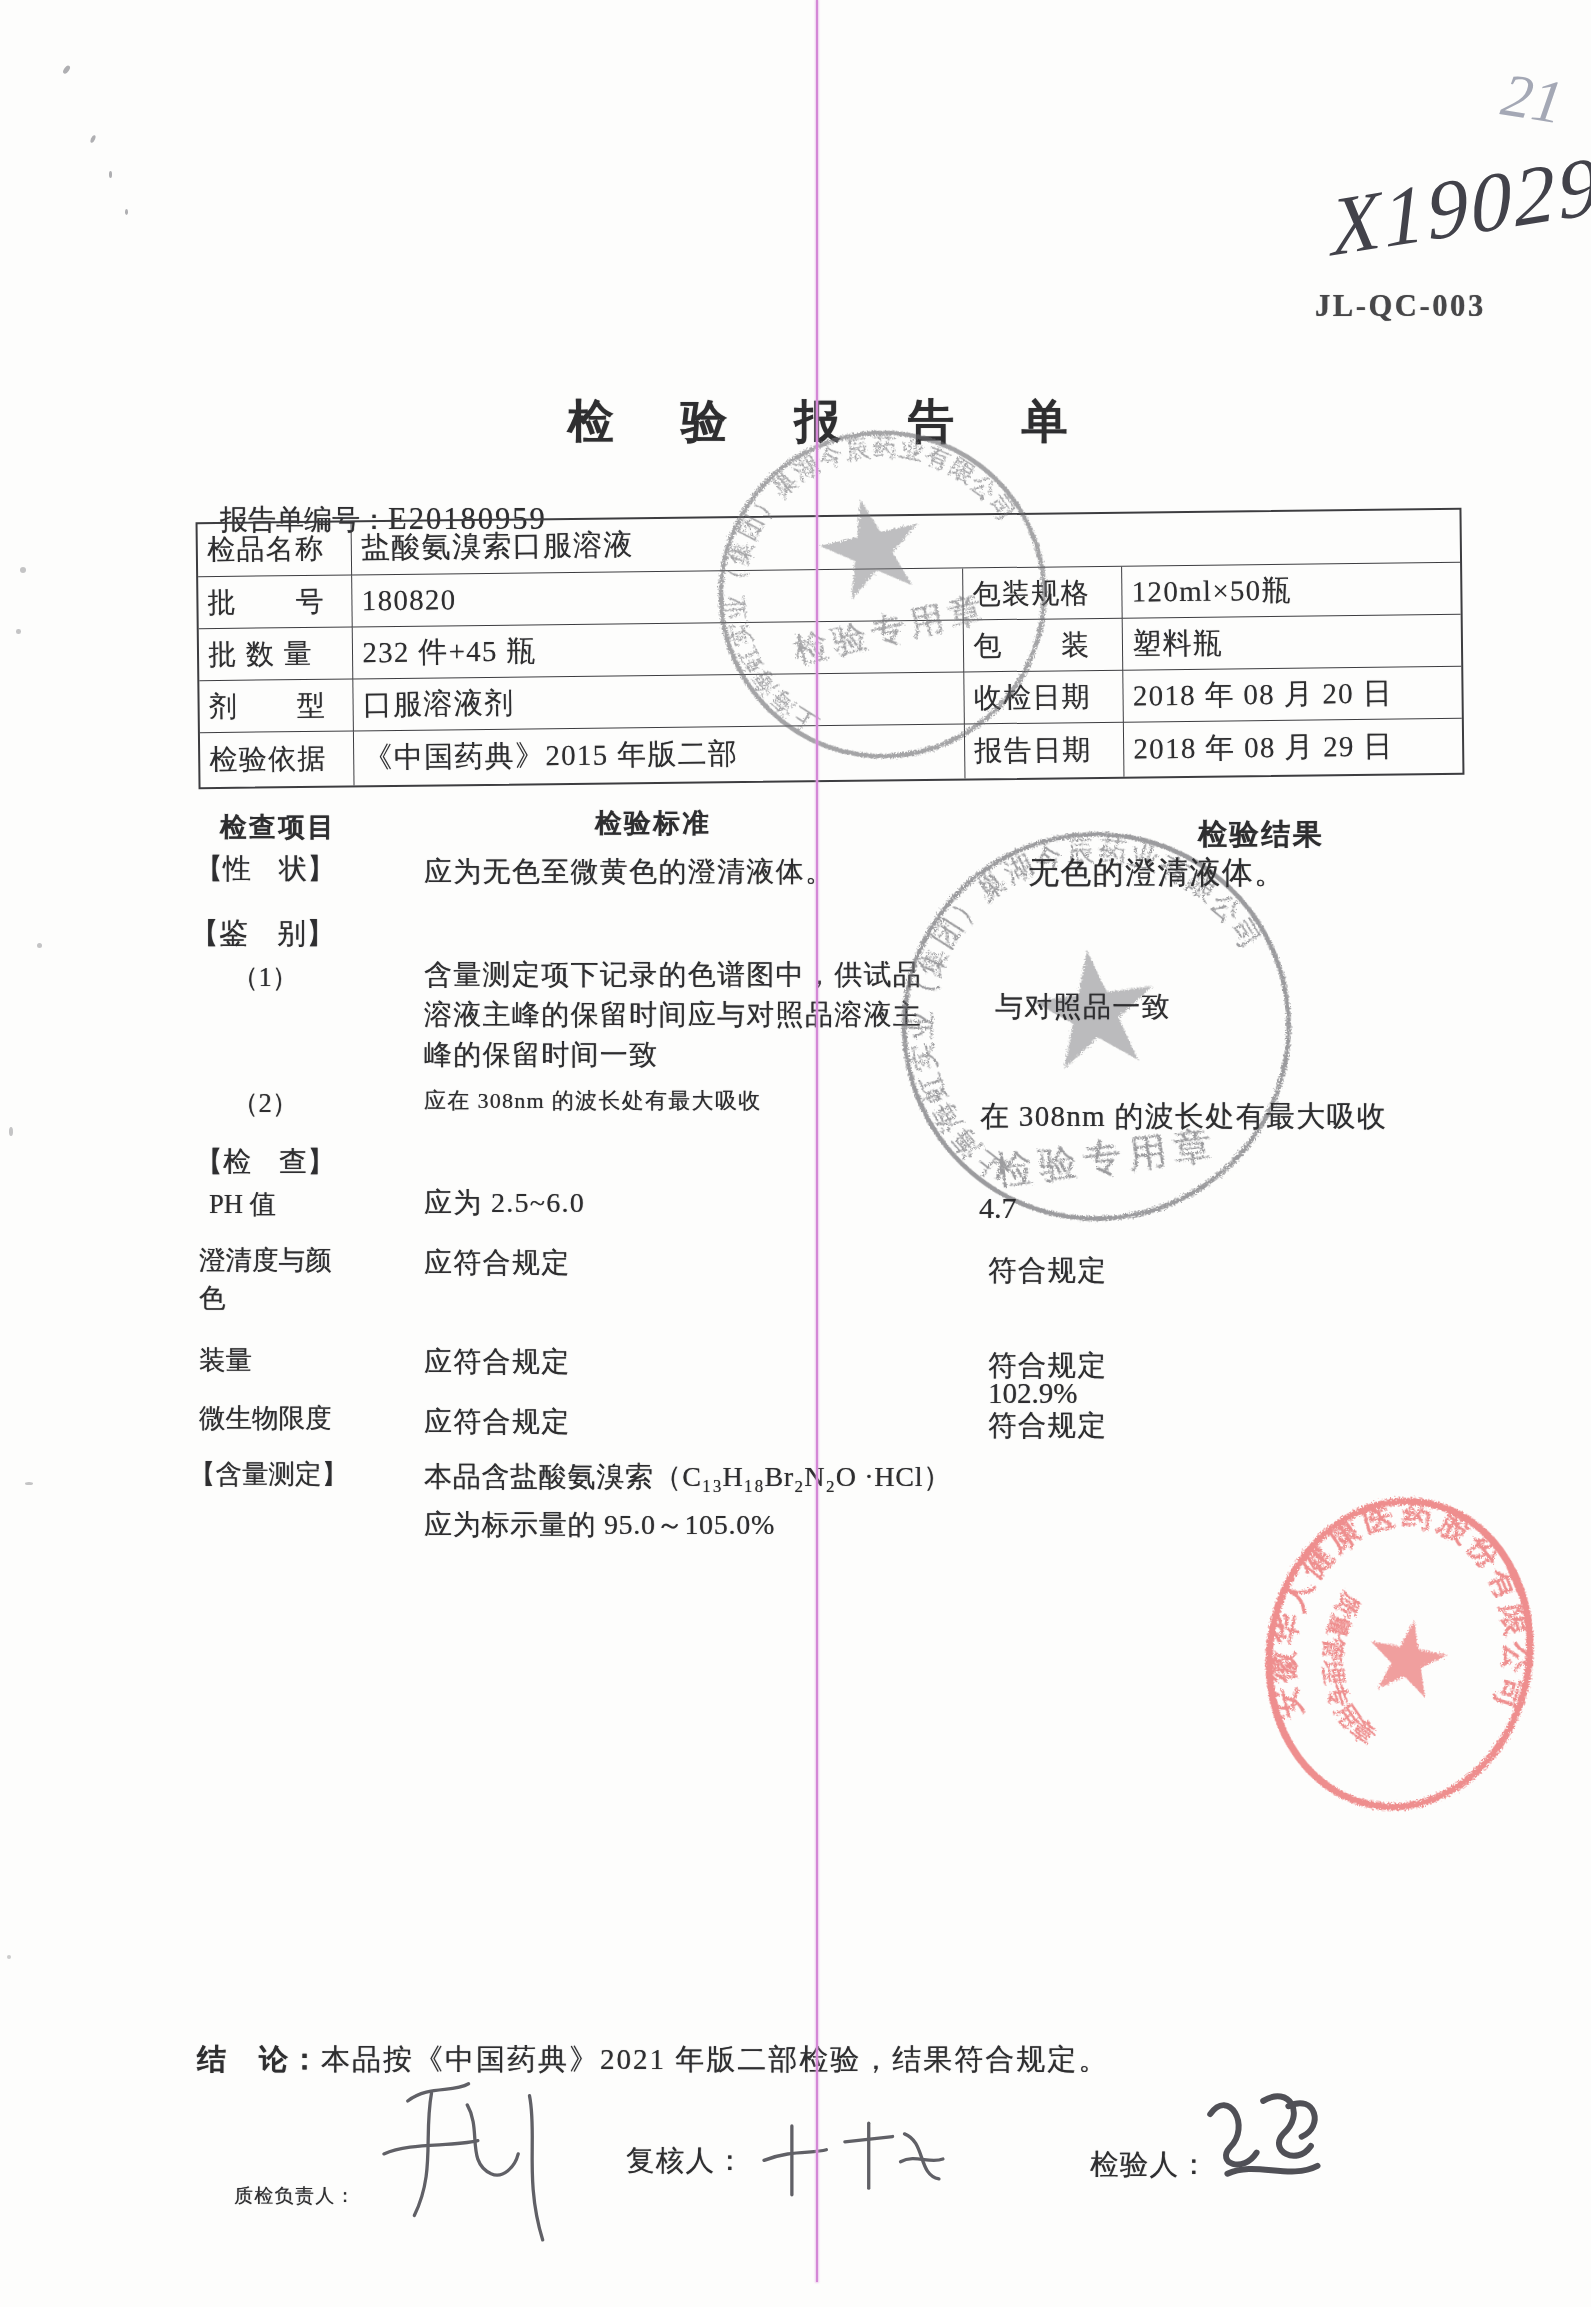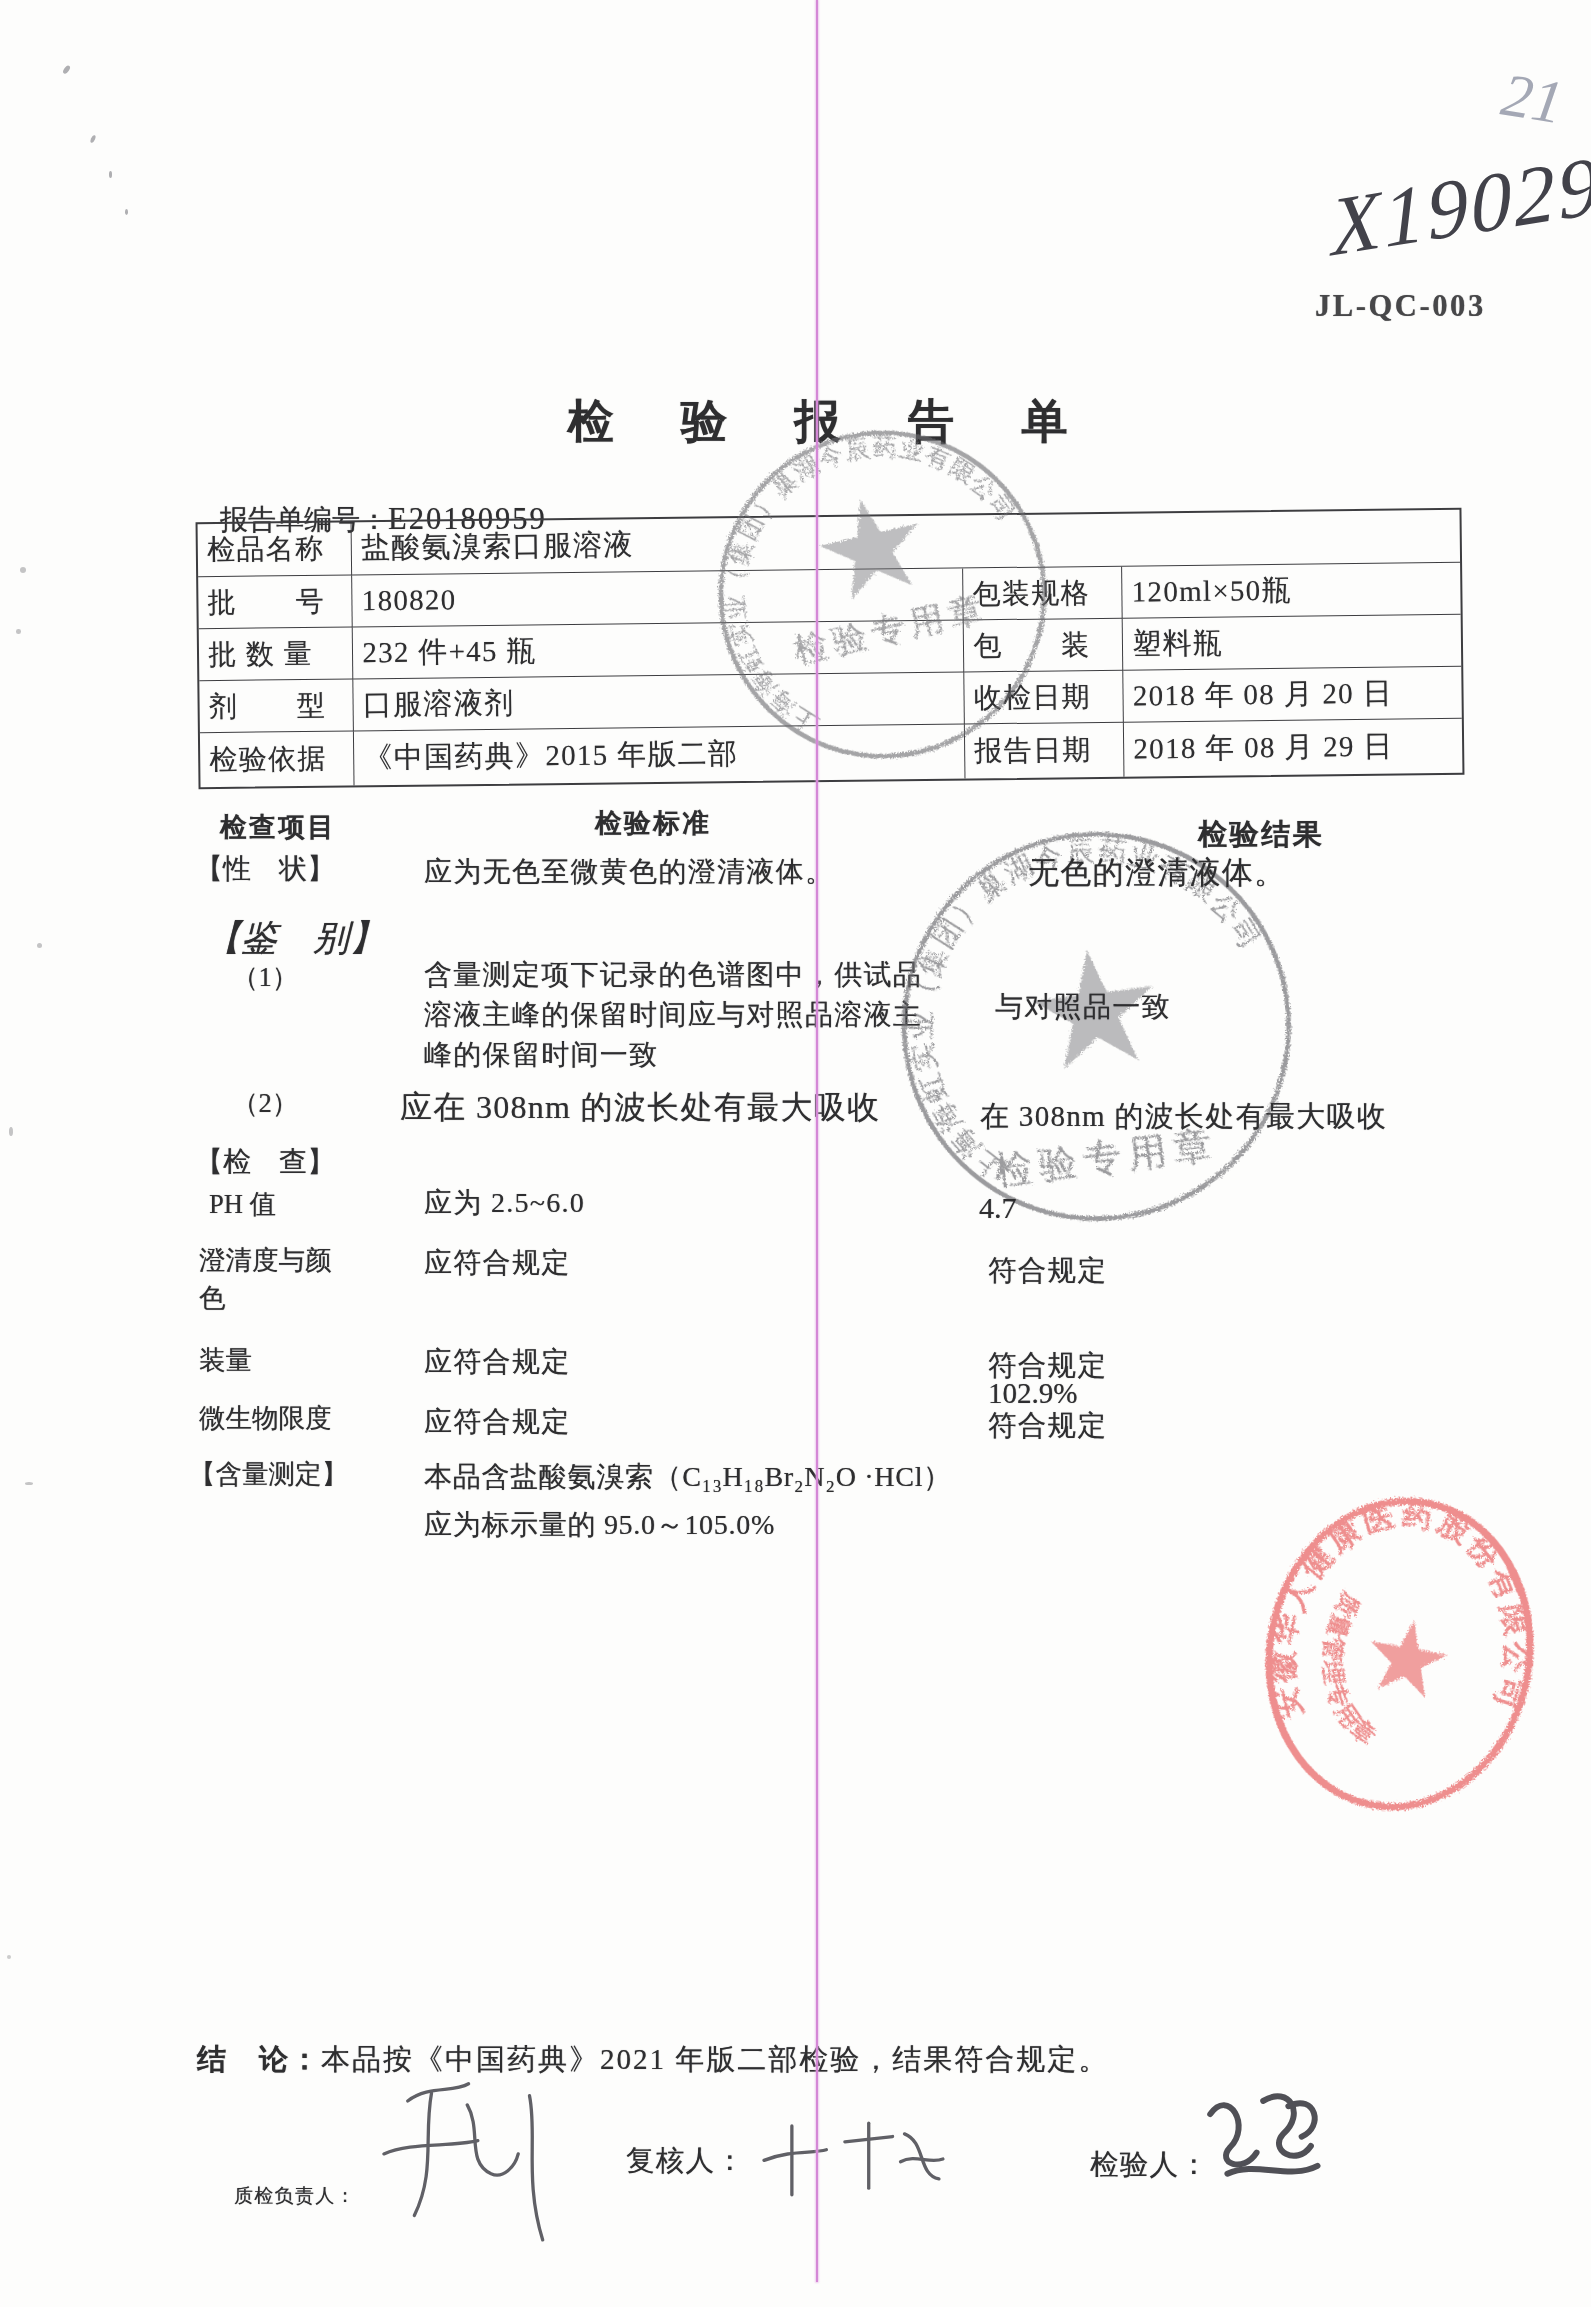--- a/index.html
+++ b/index.html
@@ -109,30 +109,30 @@
   </svg>
 
   <div class="t b" style="left:220px;top:809px;font-size:26.5px;letter-spacing:2.6px;">检查项目</div>
   <div class="t b" style="left:595px;top:805px;font-size:26.5px;letter-spacing:2.6px;">检验标准</div>
   <div class="t b" style="left:1198px;top:815px;font-size:29px;letter-spacing:2.6px;z-index:8;">检验结果</div>
 
   <div class="t" style="left:195px;top:850px;font-size:28px;">【性　状】</div>
   <div class="t" style="left:424px;top:853px;font-size:28px;letter-spacing:1.3px;">应为无色至微黄色的澄清液体。</div>
   <div class="t" style="left:1028px;top:852px;font-size:31px;letter-spacing:1.3px;z-index:8;">无色的澄清液体。</div>
 
-  <div class="t" style="left:205px;top:914px;font-size:36px;font-style:italic;">【鉴　别】</div>
+  <div class="t" style="left:190px;top:914px;font-size:29px;">【鉴　别】</div>
 
   <div class="t" style="left:232px;top:959px;font-size:26.5px;">（1）</div>
   <div class="t" style="left:424px;top:955px;font-size:28px;line-height:40px;letter-spacing:1.3px;">含量测定项下记录的色谱图中，供试品
 溶液主峰的保留时间应与对照品溶液主
 峰的保留时间一致</div>
   <div class="t" style="left:995px;top:988px;font-size:28px;letter-spacing:1.3px;z-index:8;">与对照品一致</div>
 
   <div class="t" style="left:232px;top:1085px;font-size:26.5px;">（2）</div>
-  <div class="t" style="left:400px;top:1086px;font-size:32px;letter-spacing:1.3px;">应在 308nm 的波长处有最大吸收</div>
+  <div class="t" style="left:424px;top:1086px;font-size:22px;letter-spacing:1.3px;">应在 308nm 的波长处有最大吸收</div>
   <div class="t" style="left:980px;top:1097px;font-size:29px;letter-spacing:1.3px;z-index:8;">在 308nm 的波长处有最大吸收</div>
 
   <div class="t" style="left:195px;top:1143px;font-size:28px;">【检　查】</div>
 
   <div class="t" style="left:209px;top:1186px;font-size:26.5px;">PH 值</div>
   <div class="t" style="left:424px;top:1184px;font-size:28px;letter-spacing:1.3px;">应为 2.5~6.0</div>
   <div class="t" style="left:979px;top:1191px;font-size:30px;z-index:8;">4.7</div>
 
   <div class="t" style="left:199px;top:1241px;font-size:26.5px;line-height:38px;">澄清度与颜
 色</div>

